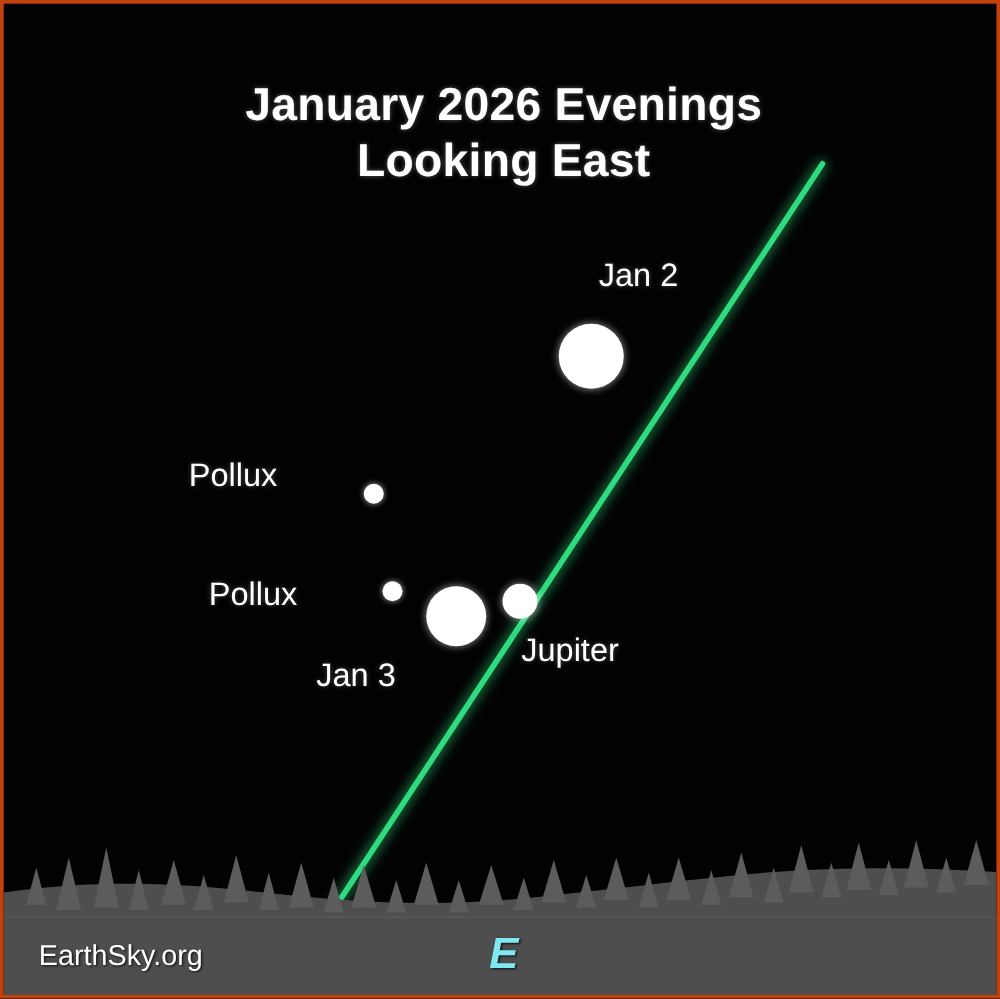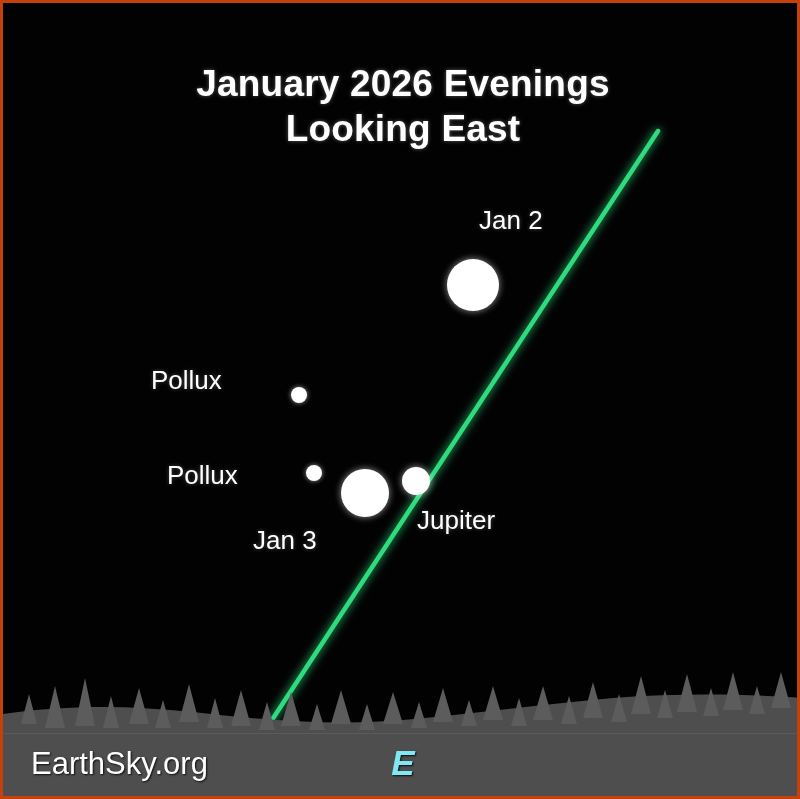--- a/index.html
+++ b/index.html
@@ -110,21 +110,21 @@
     width: 800px;
     height: 62px;
     background: #4e4e4e;
     border-top: 1px solid #5a5a5a;
   }
   .watermark {
     position: absolute;
     left: 28px;
     top: 12px;
     color: #ffffff;
-    font-size: 31px;
+    font-size: 23px;
     line-height: 36px;
     text-shadow: 1px 1px 2px rgba(0,0,0,0.8);
   }
   .direction-marker {
     position: absolute;
     left: 0;
     top: 8px;
     width: 800px;
     text-align: center;
     color: #7FE8F2;

